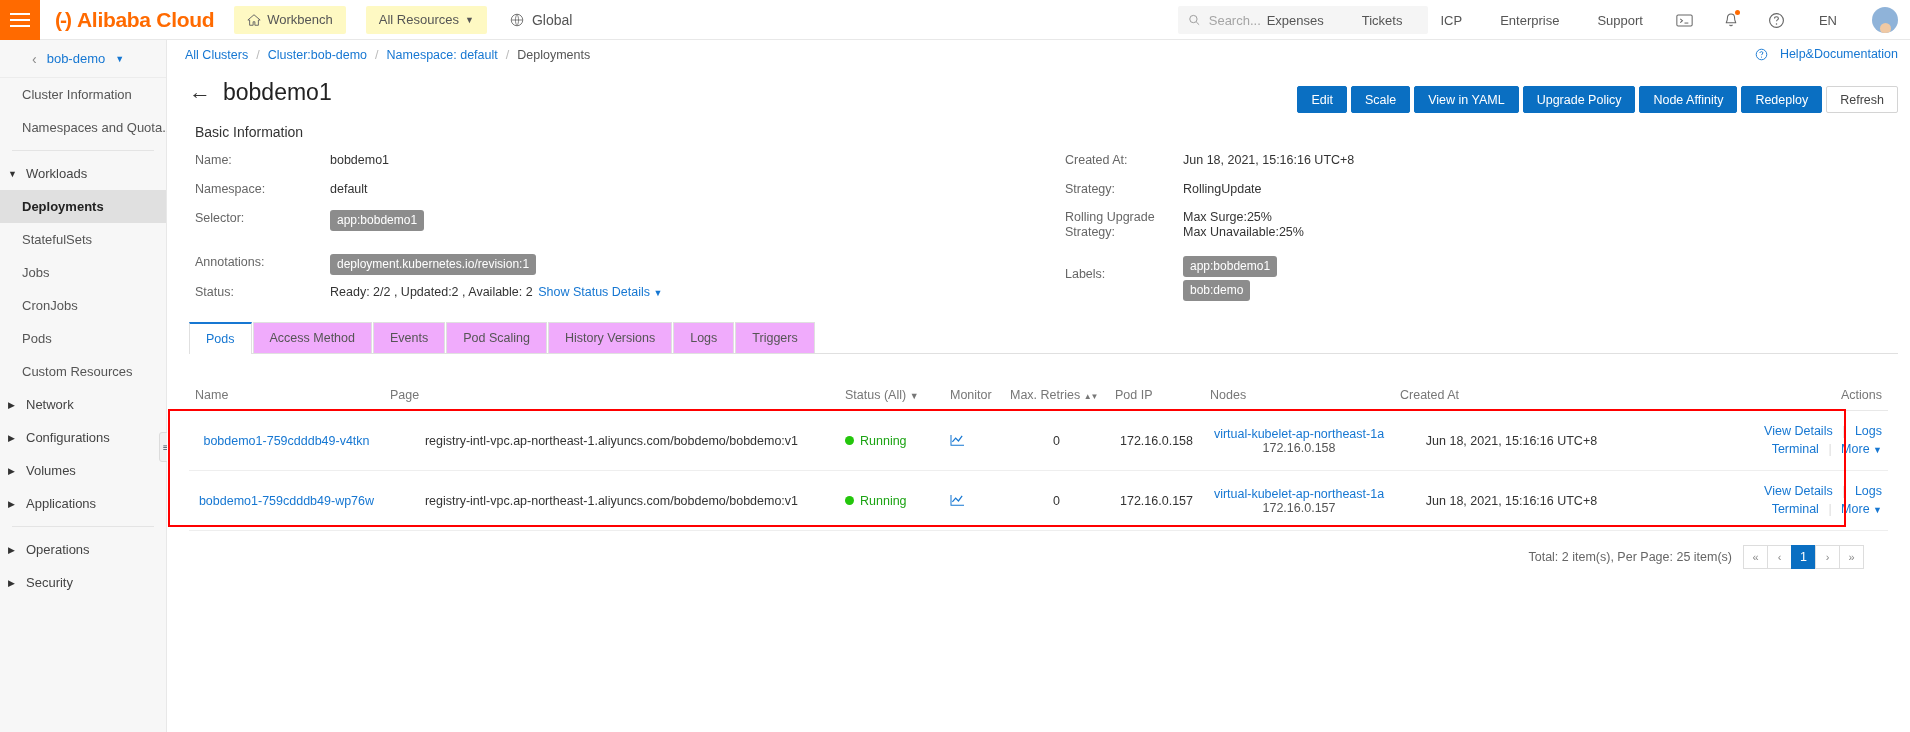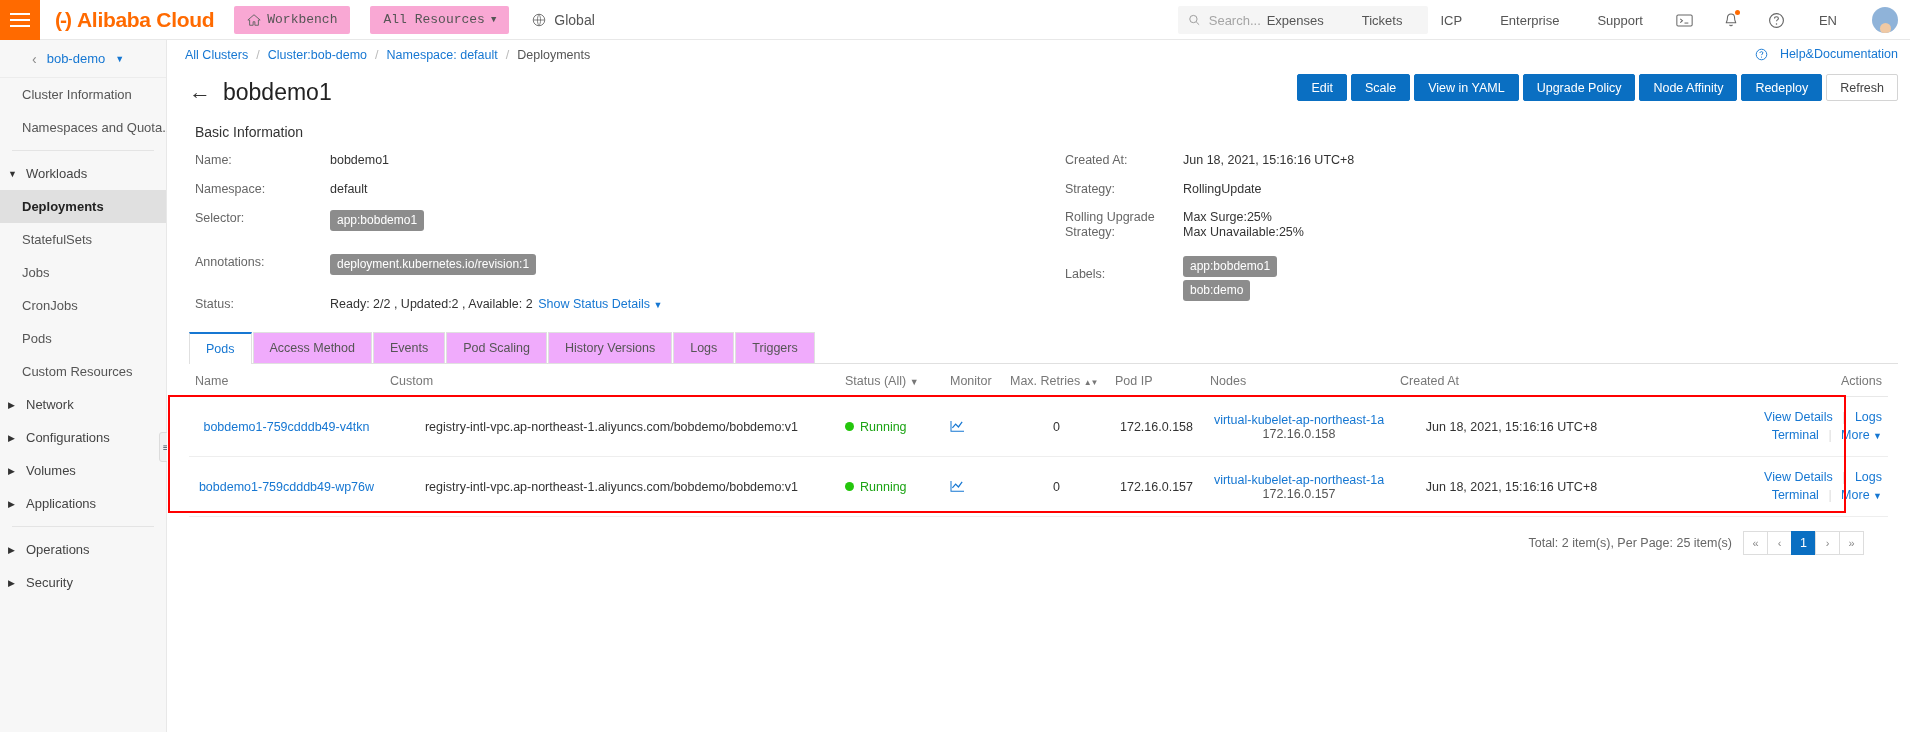--- a/index.html
+++ b/index.html
@@ -41,27 +41,26 @@
     letter-spacing: -0.3px;
     white-space: nowrap;
   }
   .brand-mark {
     font-size: 21px; font-weight: bold; color: #ff6a00;
     letter-spacing: -2px;
   }
   .nav-pill {
     display: flex; align-items: center; gap: 6px;
     height: 28px; padding: 0 13px;
-    background: #f9a8d4;
+    background: #fef9c3;
     border-radius: 2px;
     color: #555; font-size: 13px;
     margin-left: 20px;
     cursor: pointer;
     white-space: nowrap;
-    font-family: Liberation Mono, monospace;
   }
   .nav-plain {
     display: flex; align-items: center; gap: 7px;
     color: #555; font-size: 14px;
     margin-left: 22px; cursor: pointer;
     white-space: nowrap;
   }
   .searchbox {
     position: absolute; left: 1178px; top: 6px;
     width: 250px; height: 28px;
@@ -157,21 +156,21 @@
     display: flex; align-items: center; gap: 12px;
   }
   .page-head {
     display: flex; align-items: center;
     padding: 8px 12px 8px 22px;
     position: relative; min-height: 44px;
   }
   .back-arrow { font-size: 22px; color: #333; margin-right: 12px; cursor: pointer; line-height: 1; }
   .page-title { font-size: 23px; color: #222; font-weight: normal; }
   .head-actions {
-    position: absolute; right: 12px; top: 4px;
+    position: absolute; right: 12px; top: 16px;
     display: flex; gap: 4px;
   }
   .btn {
     height: 27px; padding: 0 13px;
     background: #0a6fc2; color: #fff;
     border: 1px solid #0a6fc2; border-radius: 2px;
     font-size: 12.5px; cursor: pointer;
     font-family: "Liberation Sans", sans-serif;
     display: flex; align-items: center; white-space: nowrap;
   }
@@ -210,21 +209,21 @@
     border-bottom: none; margin-right: 1px; cursor: pointer;
     white-space: nowrap;
   }
   .tab.active {
     background: #fff; color: #1677d2;
     border-top: 2px solid #1677d2;
     margin-bottom: -1px; height: 32px;
   }
 
   
-  .tablewrap { padding: 0 22px 0 22px; margin-top: 2px; position: relative; }
+  .tablewrap { padding: 0 22px 0 22px; margin-top: 26px; position: relative; }
   table { width: 100%; border-collapse: collapse; font-size: 12.5px; table-layout: fixed; }
   thead th {
     text-align: left; font-weight: normal; color: #777;
     padding: 8px 6px; border-bottom: 1px solid #e8e8e8;
     background: #fff; white-space: nowrap;
   }
   tbody td {
     padding: 11px 6px; border-bottom: 1px solid #eee;
     color: #333; vertical-align: middle; text-align: center;
   }
@@ -455,21 +454,21 @@
         <div class="info-row">
           <div class="info-lbl">Namespace:</div>
           <div class="info-val">default</div>
         </div>
         <div class="info-row" style="margin-bottom:20px;">
           <div class="info-lbl">Selector:</div>
           <div class="info-val">
             <span class="tag">app:bobdemo1</span>
           </div>
         </div>
-        <div class="info-row" style="margin-bottom:18px;">
+        <div class="info-row" style="margin-bottom:6px;">
           <div class="info-lbl">Annotations:</div>
           <div class="info-val">
             <span class="tag">deployment.kubernetes.io/revision:1</span>
           </div>
         </div>
         <div class="info-row">
           <div class="info-lbl">Status:</div>
           <div class="info-val">
             <span>Ready: 2/2 ,  Updated:2 ,  Available: 2</span>
             <span class="linklike" style="margin-left:2px;"><span>Show Status Details</span> <span style="font-size:9px;">▼</span></span>
@@ -536,21 +535,21 @@
           <col style="width:60px">
             <col style="width:105px">
             <col style="width:95px">
           <col style="width:190px">
             <col style="width:235px">
             <col>
         </colgroup>
         <thead>
           <tr>
             <th>Name</th>
-            <th>Custom</th>
+            <th>Page</th>
             <th>
               <span>Status (All)</span>
               <span style="font-size:9px;">▼</span>
             </th>
             <th>Monitor</th>
             <th>
               <span>Max. Retries</span>
               <span style="font-size:8px; letter-spacing:-1px;">▲▼</span>
             </th>
             <th>Pod IP</th>

